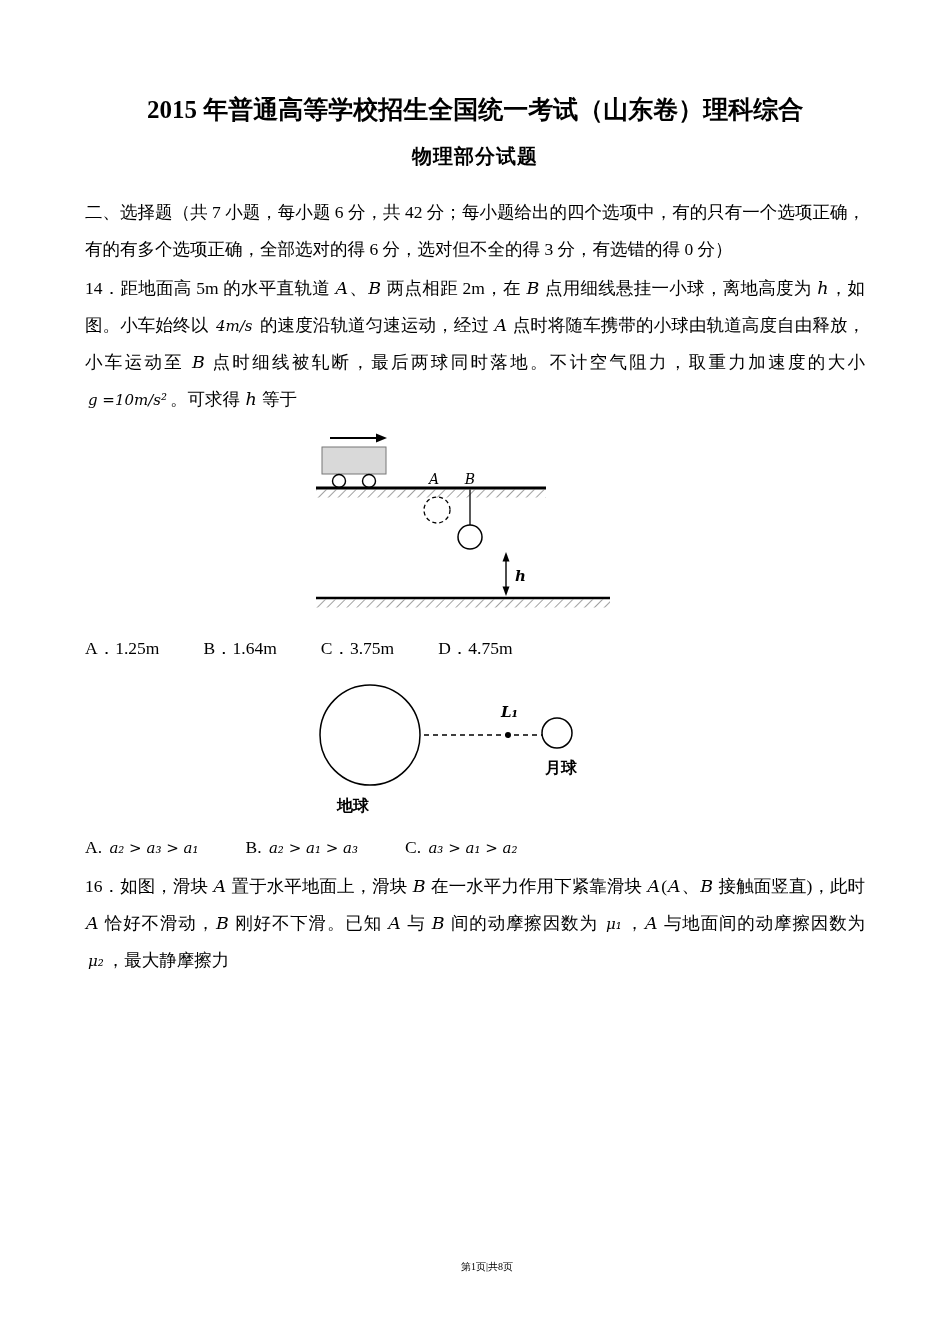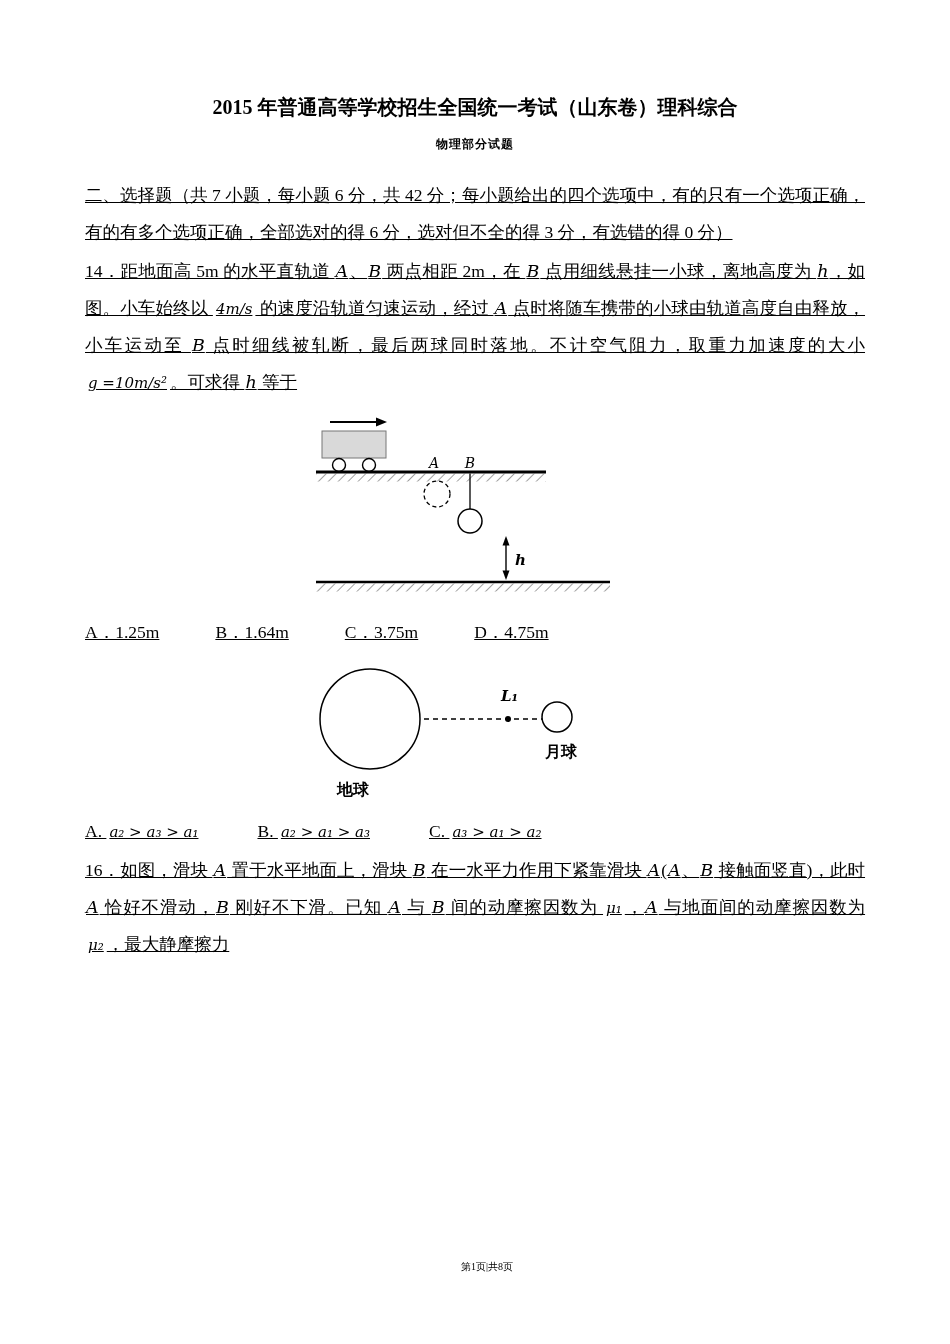--- a/index.html
+++ b/index.html
@@ -4,37 +4,37 @@
 <style>
   * { margin:0; padding:0; box-sizing:border-box; }
   html, body { background:#ffffff; }
   body {
     width:950px; height:1344px;
     font-family:"Liberation Serif", serif;
     color:#000; position:relative; overflow:hidden;
   }
   .page { width:950px; height:1344px; padding:94px 85px 0 85px; position:relative; }
   .title {
-    text-align:center; font-size:20px; font-weight:bold; line-height:1.3;
+    text-align:center; font-size:25px; font-weight:bold; line-height:1.3;
   }
   .subtitle {
-    text-align:center; font-size:12px; font-weight:bold; margin-top:16px; letter-spacing:1px;
+    text-align:center; font-size:20px; font-weight:bold; margin-top:16px; letter-spacing:1px;
   }
-  .body-text { margin-top:24px; font-size:17.5px; line-height:2.12;text-decoration:underline; }
+  .body-text { margin-top:24px; font-size:17.5px; line-height:2.12; }
   .para { text-align:justify; }
   .q { margin-top:2px; }
   .var {
     font-family:"DejaVu Serif", serif; font-style:italic; padding:0 1px;
   }
   .math {
     font-family:"DejaVu Serif", serif; font-style:italic; font-size:15px; padding:0 3px;
     white-space:nowrap;
   }
   .figure { display:flex; justify-content:center; margin:8px 0 6px 0; }
-  .options-row { display:flex; gap:56px; margin-top:4px; }
+  .options-row { display:flex; gap:44px; margin-top:4px; }
   .options-row.wide { }
   .fig-var { font-family:"DejaVu Serif", serif; font-style:italic; font-size:14px; }
   .fig-var-lg { font-family:"DejaVu Serif", serif; font-style:italic; font-size:15px; font-weight:bold; }
   .fig-label { font-family:"Liberation Serif", serif; font-size:16px; font-weight:bold; }
   .footer {
     position:absolute; left:12px; bottom:70px; width:100%;
     text-align:center; font-size:10px;
   }
 </style>
 </head>

